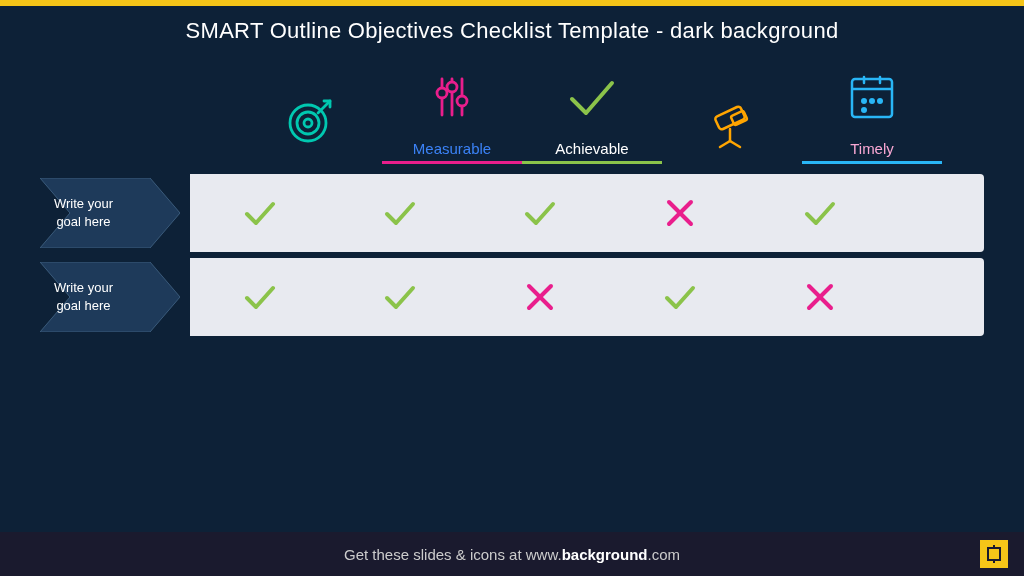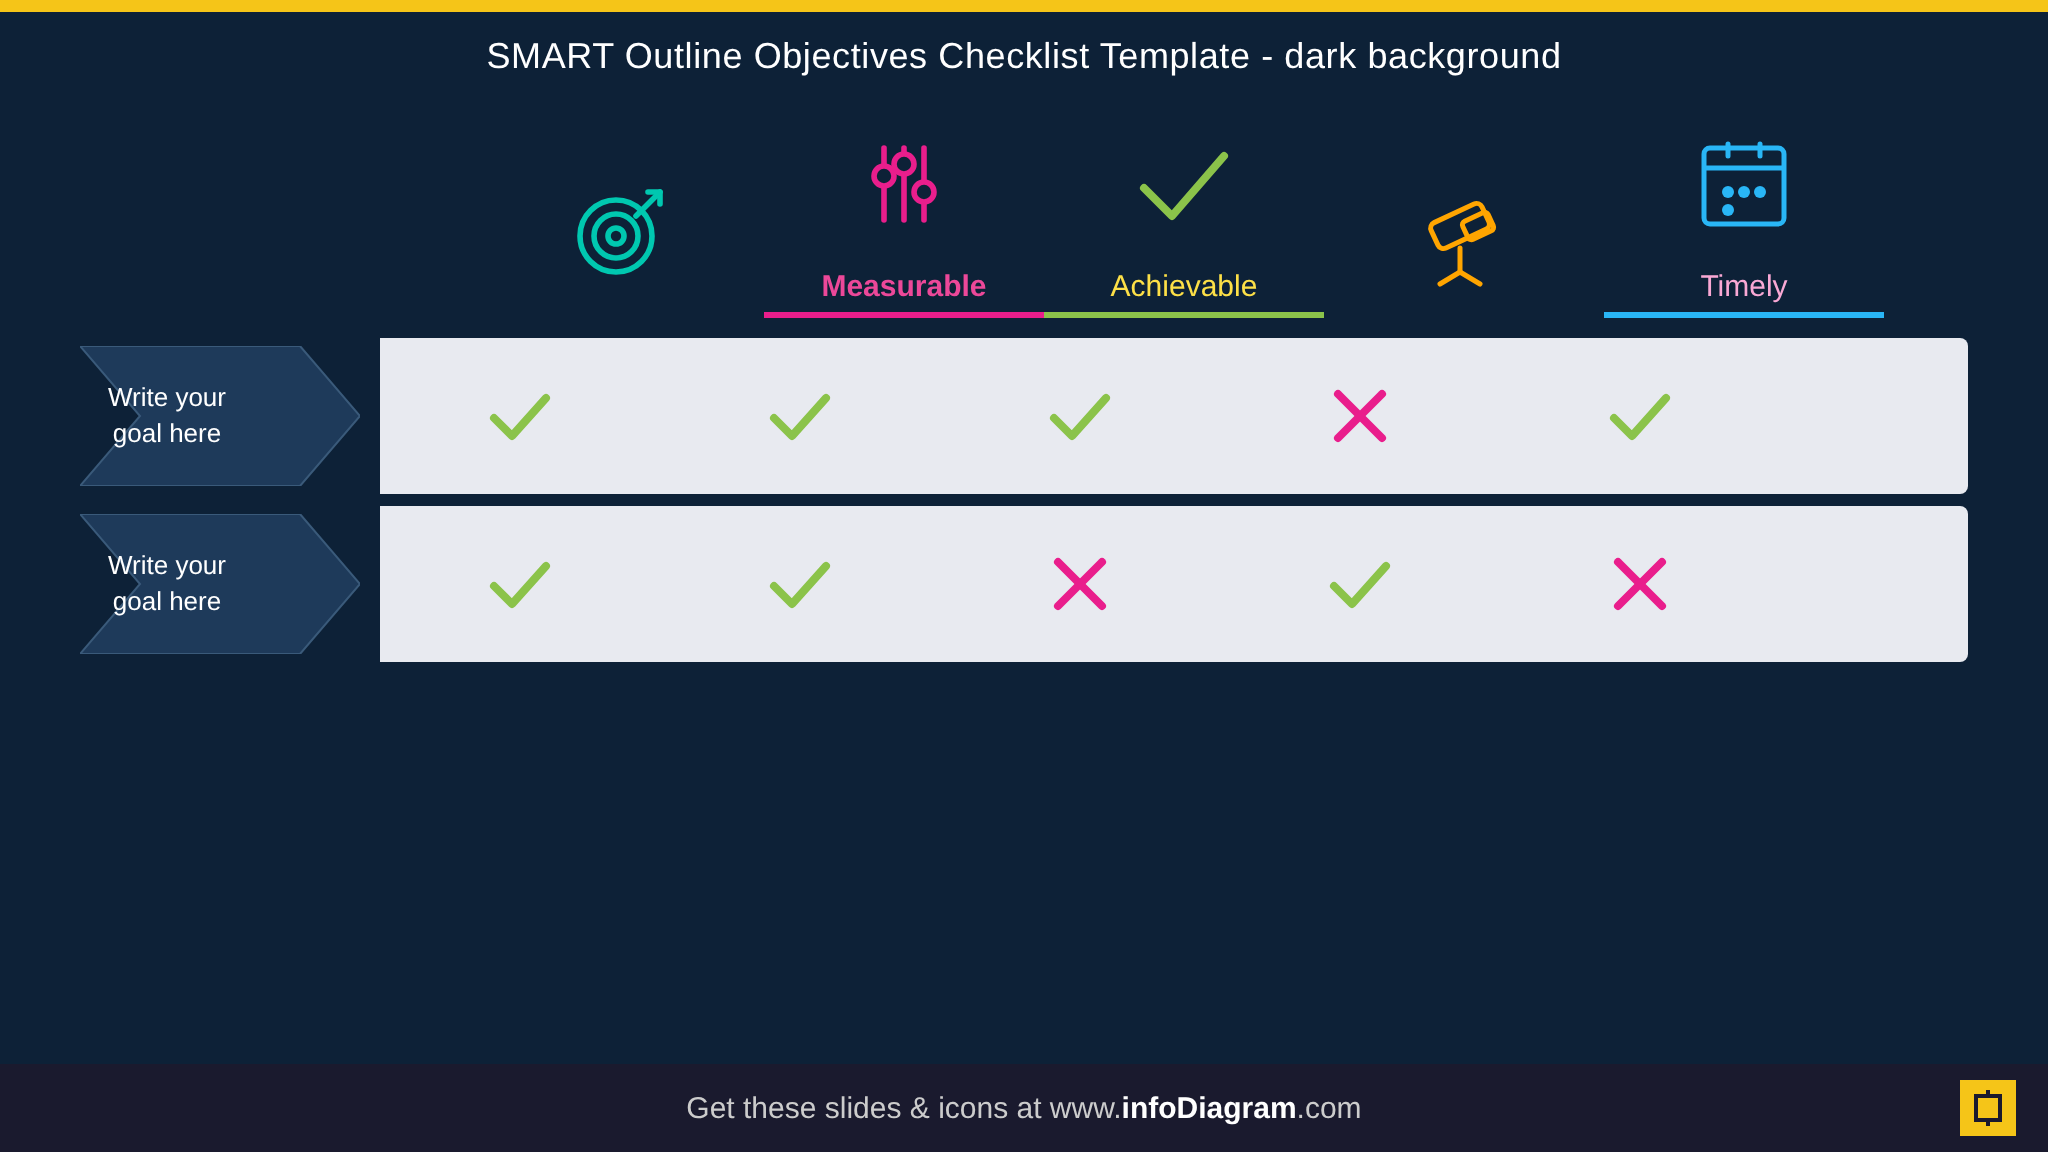--- a/index.html
+++ b/index.html
@@ -18,21 +18,21 @@
       position: absolute;
       top: 0; left: 0; right: 0;
       height: 6px;
       background: #f5c518;
     }
 
     
     .page-title {
       text-align: center;
       padding: 18px 20px 8px;
-      font-size: 18px;
+      font-size: 22px;
       font-weight: 300;
       color: #ffffff;
       letter-spacing: 0.3px;
     }
 
     
     .icons-section {
       display: flex;
       justify-content: center;
       align-items: flex-end;
@@ -65,22 +65,22 @@
       font-size: 15px;
       font-weight: 400;
       color: #ffffff;
       text-align: center;
       padding-bottom: 4px;
       width: 100%;
       border-bottom: 3px solid;
     }
 
     .col-label.specific { border-color: #00c8b0; color: #00c8b0; }
-    .col-label.measurable { border-color: #e91e8c; color: #ec4899; font-weight: bold; }
-    .col-label.achievable { border-color: #8bc34a; color: #fde047; }
+    .col-label.measurable { border-color: #e91e8c; color: #3b82f6; }
+    .col-label.achievable { border-color: #8bc34a; color: #ffffff; }
     .col-label.relevant { border-color: #ffa500; color: #ffa500; }
     .col-label.timely { border-color: #29b6f6; color: #f9a8d4; }
 
     
     .table-section {
       margin: 10px 40px 0 40px;
     }
 
     .table-row {
       display: flex;
@@ -349,21 +349,21 @@
             <line x1="30" y1="8" x2="8" y2="30" stroke="#e91e8c" stroke-width="4" stroke-linecap="round"></line>
           </svg>
       </div>
     </div>
   </div>
 
 </div>
 
 <div class="footer">
   <span class="footer-text">
-    Get these slides &amp; icons at www.<strong>infoDiagram</strong>.com
+    Get these slides &amp; icons at www.<strong>background</strong>.com
   </span>
   <div class="footer-logo">
     <svg width="28" height="28" viewBox="0 0 28 28">
         <rect width="28" height="28" fill="#f5c518"></rect>
         <rect x="8" y="8" width="12" height="12" fill="none" stroke="#1a1a2e" stroke-width="2"></rect>
         <line x1="14" y1="5" x2="14" y2="8" stroke="#1a1a2e" stroke-width="2"></line>
         <line x1="14" y1="20" x2="14" y2="23" stroke="#1a1a2e" stroke-width="2"></line>
       </svg>
   </div>
 </div>

